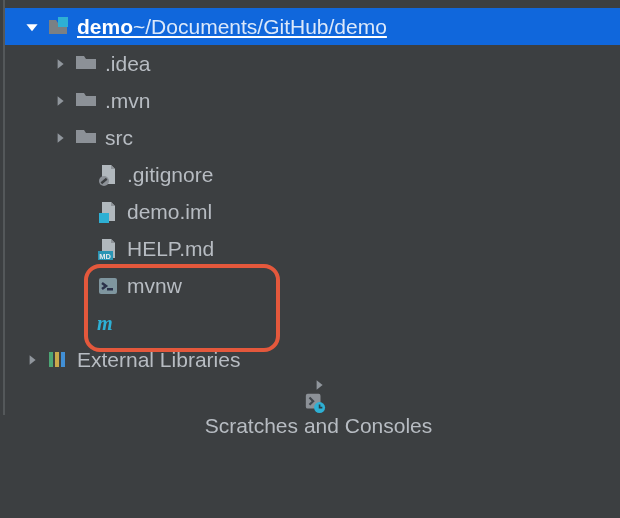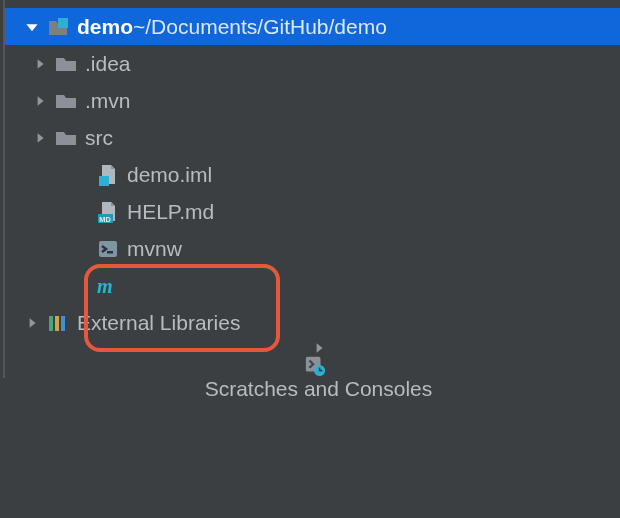--- a/index.html
+++ b/index.html
@@ -39,30 +39,29 @@
   }
   .arrow svg { display: block; }
   .arrow-right svg path { fill: #90969C; }
   .sel .arrow svg path { fill: #FFFFFF; }
 
   .ic {
     display: inline-flex;
     width: 22px;
     height: 22px;
     margin-right: 8px;
-    align-items: center;
     justify-content: center;
     flex: 0 0 auto;
   }
 
   .bold { font-weight: 700; color: #FFFFFF; }
   .path { color: #9198A0; margin-left: 0; }
   .sel .path { color: rgba(255,255,255,0.85); }
 
-  .ind1 { padding-left: 20px; }
+  .ind1 { padding-left: 40px; }
   .ind-file { padding-left: 92px; }
 
   .highlight-box {
     position: absolute;
     border: 4px solid #E4583C;
     border-radius: 16px;
     pointer-events: none;
     left: 84px;
     top: 264px;
     width: 188px;
@@ -82,21 +81,21 @@
   .stop-badge { fill: #8C9197; }
   .shell-box { fill: #7F969F; }
   .shell-chevron { fill: #2B314A; }
   .overlap { position: relative; }
 </style>
 </head>
 <body>
 
 <div class="tree">
 
-  <div class="row sel" style="padding-left:12px;">
+  <div class="row sel" style="padding-left:12px;text-decoration:underline;">
     <span class="arrow">
       <svg width="14" height="14" viewBox="0 0 10 10">
           <path d="M1 3 L9 3 L5 8 Z"></path>
         </svg>
     </span>
     <span class="ic">
       <svg width="22" height="20" viewBox="0 0 22 20">
         <path class="folder-fill" style="fill:#7A8084" d="M2 4h7l2 3h9v11H2z"></path>
         <rect x="11" y="1" width="10" height="10" fill="#2EB0D4"></rect>
       </svg>
@@ -140,20 +139,31 @@
         </svg>
     </span>
     <span class="ic">
       <svg width="22" height="18" viewBox="0 0 22 18">
           <path class="folder-fill" d="M1 3h8l2 3h10v10H1z"></path>
         </svg>
     </span>
     <span>src</span>
   </div>
 
+  <div class="row ind-file">
+    <span class="ic overlap">
+      <svg width="22" height="22" viewBox="0 0 22 22">
+        <path class="page" d="M5 1h9l4 4v15H5z"></path>
+        <polygon points="14,1 18,5 14,5" fill="#8e9398"></polygon>
+        <circle cx="7" cy="17" r="5" class="stop-badge"></circle>
+        <rect x="3.5" y="15.8" width="7" height="2.4" fill="#3C3F41" transform="rotate(-40 7 17)"></rect>
+      </svg>
+    </span>
+    <span>.gitignore</span>
+  </div>
 
   <div class="row ind-file">
     <span class="ic">
       <svg width="22" height="22" viewBox="0 0 22 22">
         <path class="page" d="M5 1h9l4 4v15H5z"></path>
         <polygon points="14,1 18,5 14,5" fill="#8e9398"></polygon>
         <rect x="2" y="12" width="10" height="10" fill="#2EB0D4"></rect>
       </svg>
     </span>
     <span>demo.iml</span>

